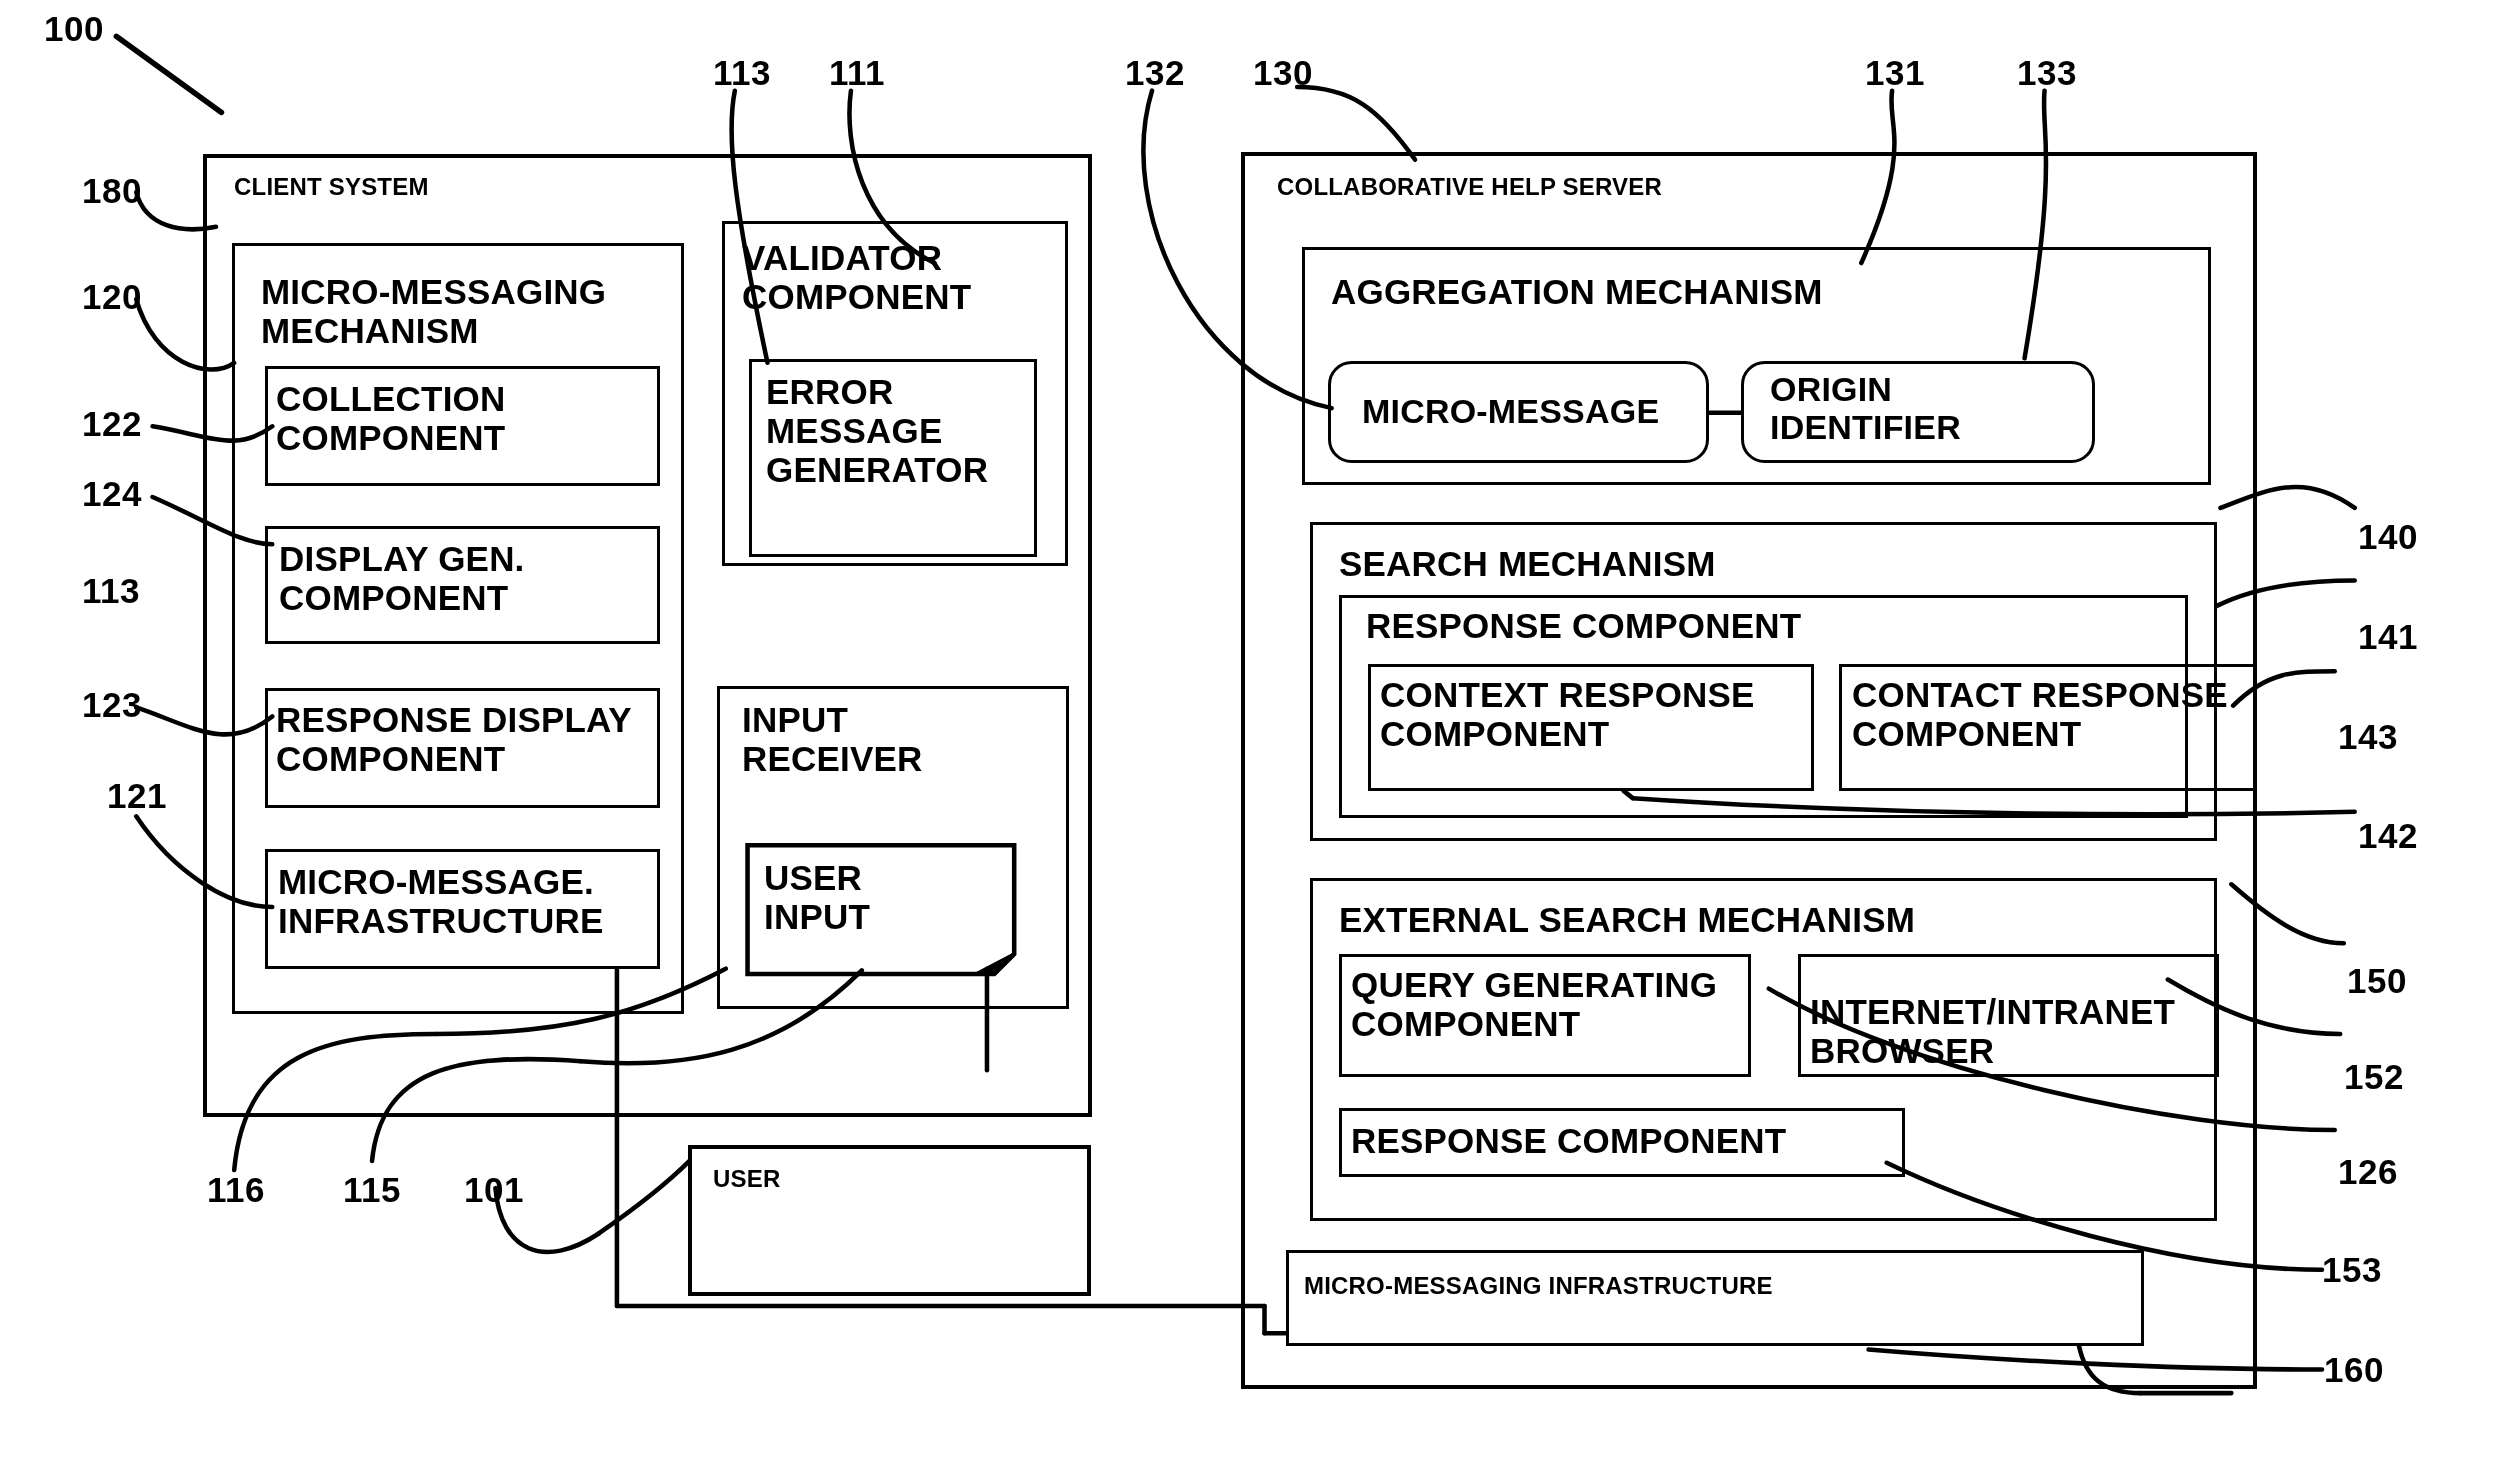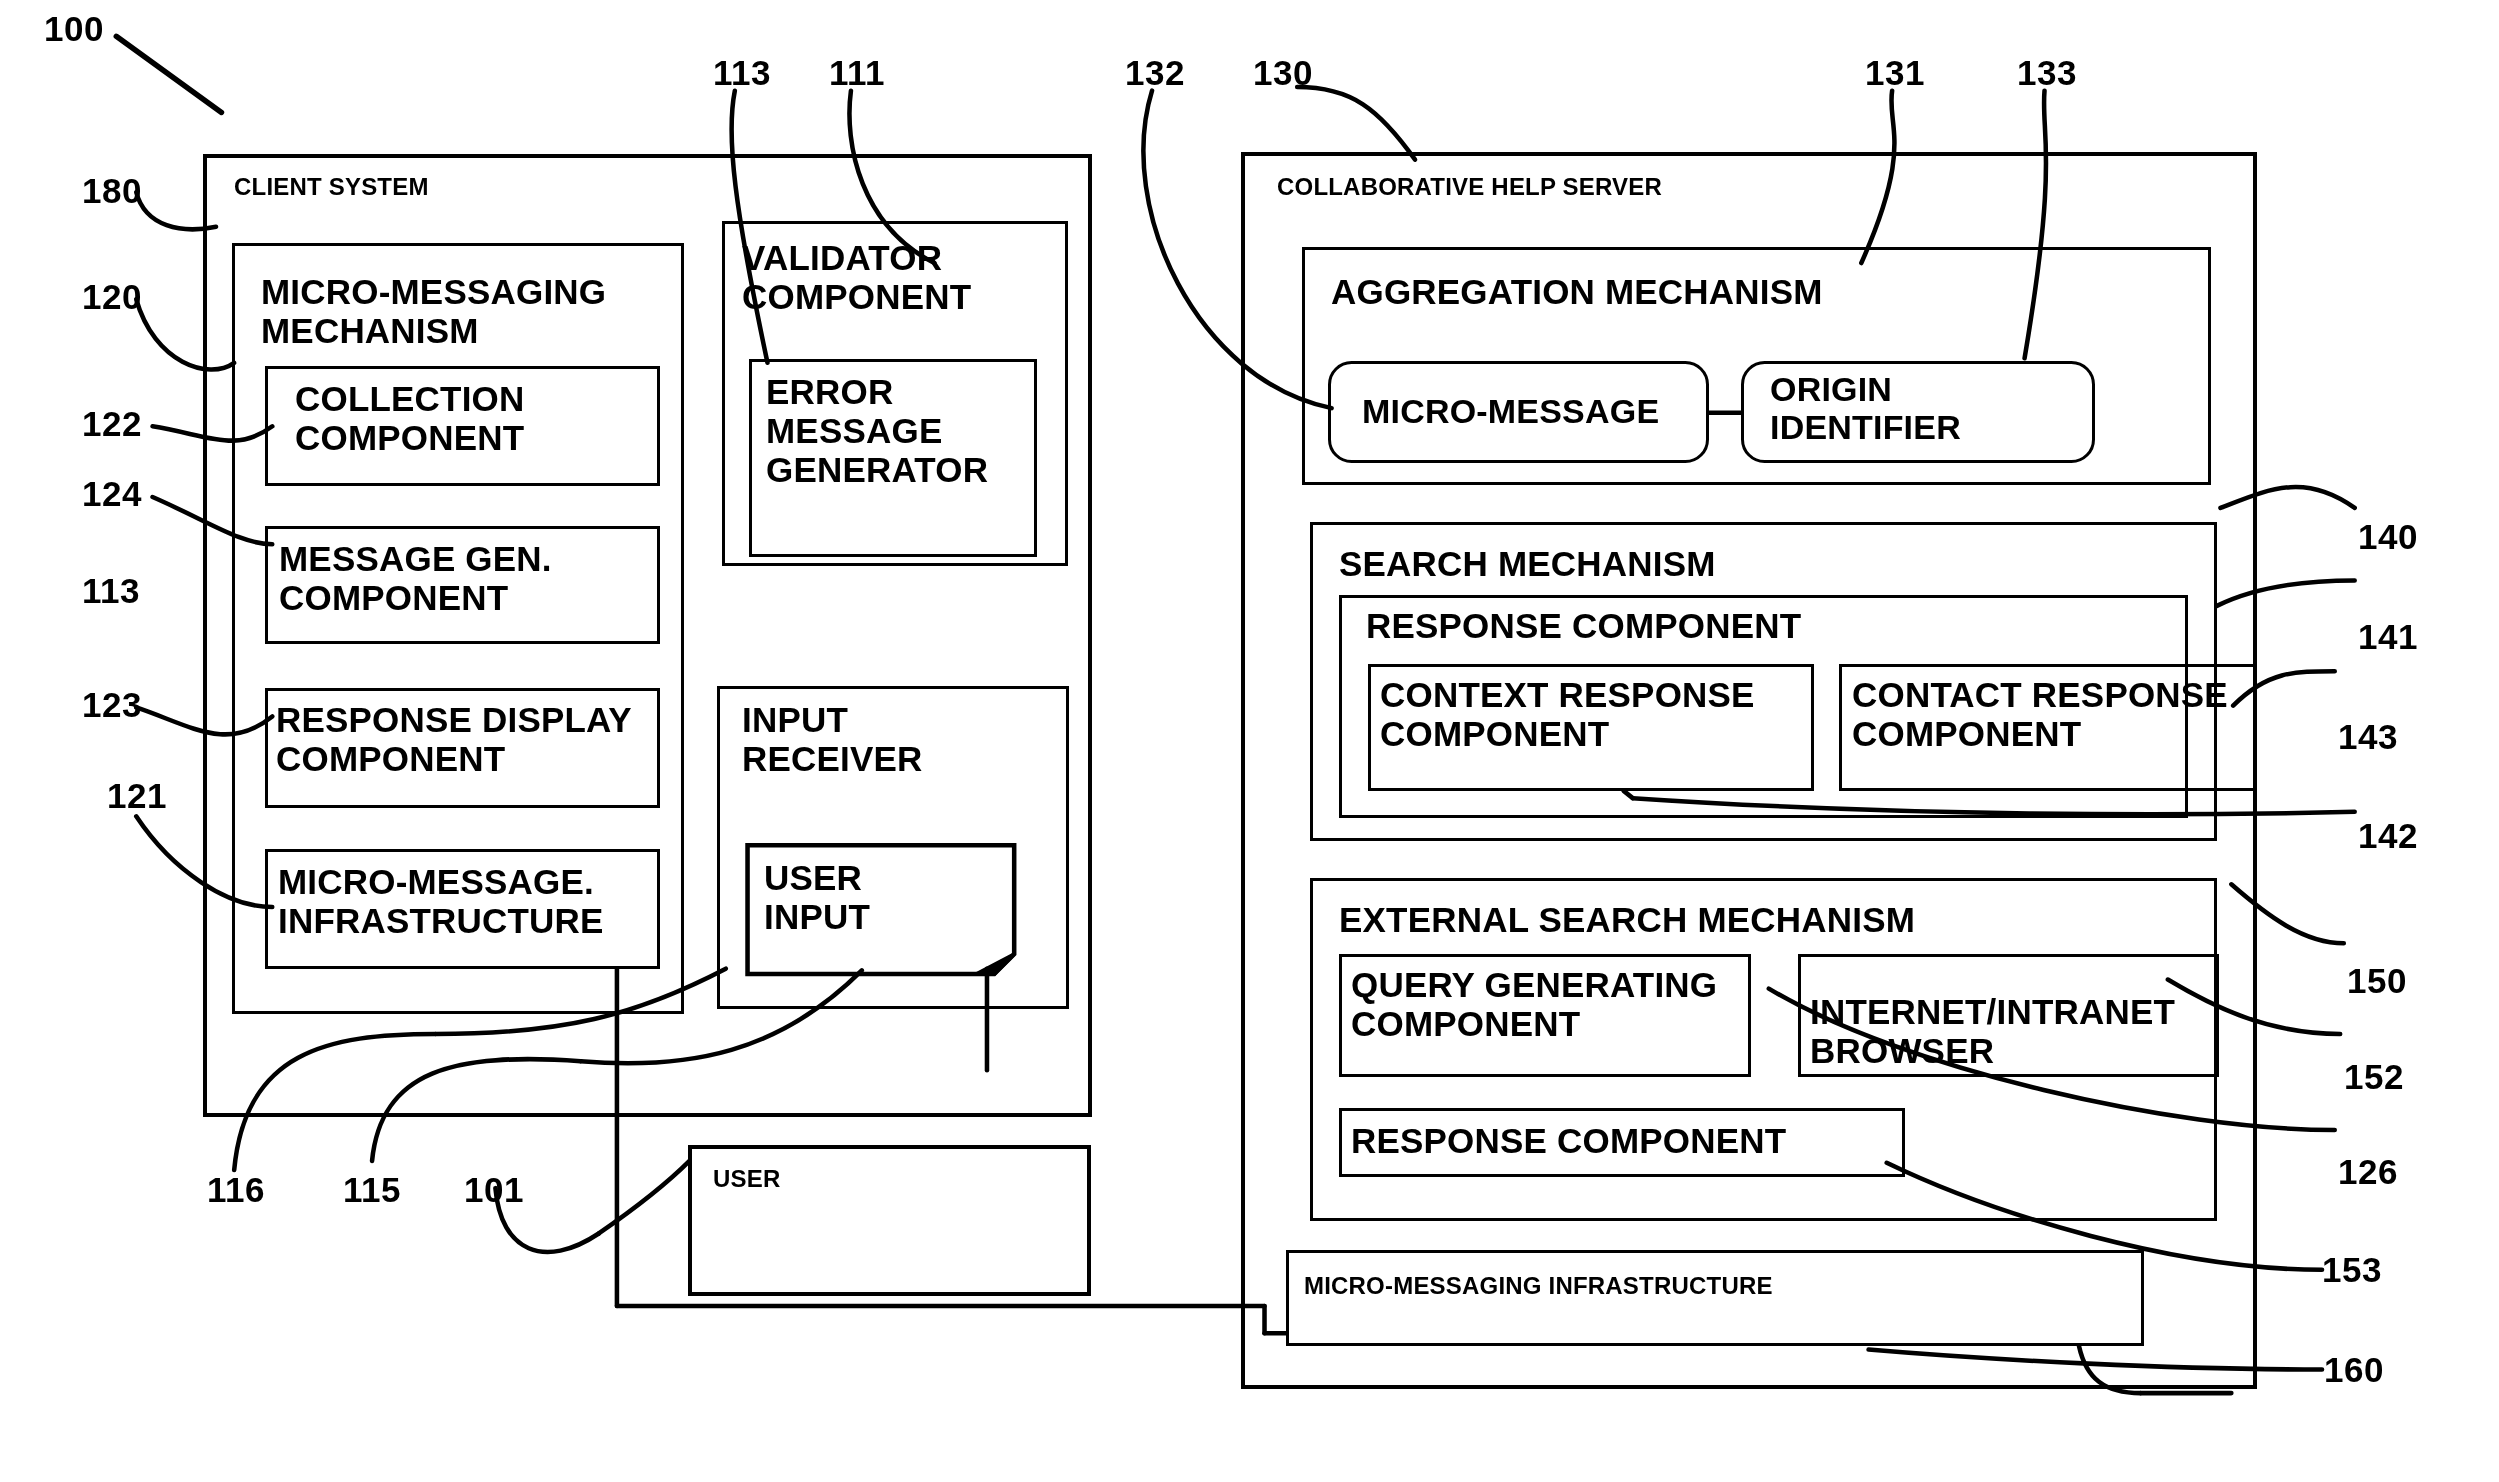--- a/index.html
+++ b/index.html
@@ -157,25 +157,25 @@
   <div class="ref" style="left:464px; top:1170px;">101</div>
 
   <div class="box" style="left:203px; top:154px; width:889px; height:963px;"></div>
   <div class="lbl t40" style="left:234px; top:174px;">CLIENT SYSTEM</div>
 
   <div class="box thin" style="left:232px; top:243px; width:452px; height:771px;"></div>
   <div class="lbl t39" style="left:261px; top:272px;">MICRO-MESSAGING
 MECHANISM</div>
 
   <div class="box thin" style="left:265px; top:366px; width:395px; height:120px;"></div>
-  <div class="lbl t39" style="left:295px; top:379px;">COLLECTION
+  <div class="lbl t39" style="left:276px; top:379px;">COLLECTION
 COMPONENT</div>
 
   <div class="box thin" style="left:265px; top:526px; width:395px; height:118px;"></div>
-  <div class="lbl t39" style="left:279px; top:539px;">MESSAGE GEN.
+  <div class="lbl t39" style="left:279px; top:539px;">DISPLAY GEN.
 COMPONENT</div>
 
   <div class="box thin" style="left:265px; top:688px; width:395px; height:120px;"></div>
   <div class="lbl t39" style="left:276px; top:700px;">RESPONSE DISPLAY
 COMPONENT</div>
 
   <div class="box thin" style="left:265px; top:849px; width:395px; height:120px;"></div>
   <div class="lbl t39" style="left:278px; top:862px;">MICRO-MESSAGE.
 INFRASTRUCTURE</div>
 

